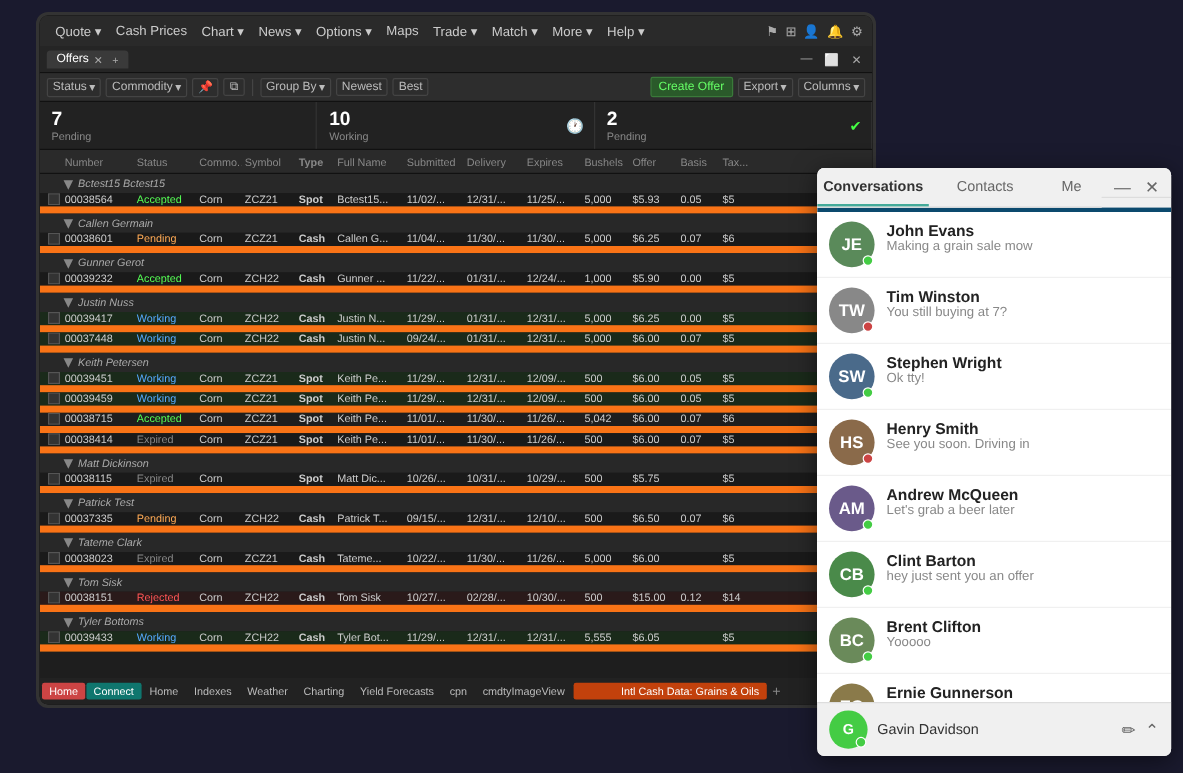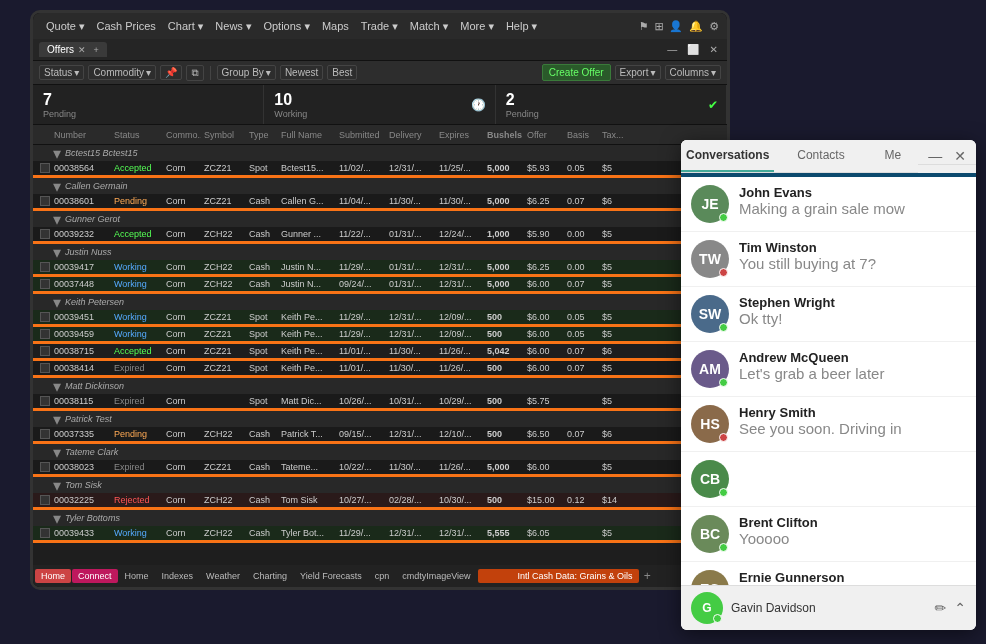--- a/index.html
+++ b/index.html
@@ -203,26 +203,26 @@
       white-space: nowrap;
       overflow: hidden;
     }
 
     
     .col-check { width: 18px; flex-shrink: 0; }
     .col-number { width: 60px; flex-shrink: 0; }
     .col-status { width: 52px; flex-shrink: 0; }
     .col-commo { width: 38px; flex-shrink: 0; }
     .col-symbol { width: 45px; flex-shrink: 0; }
-    .col-type { width: 32px; flex-shrink: 0; }
+    .col-type { width: 32px; flex-shrink: 0; font-weight: bold; }
     .col-fullname { width: 58px; flex-shrink: 0; }
     .col-submitted { width: 50px; flex-shrink: 0; }
     .col-delivery { width: 50px; flex-shrink: 0; }
     .col-expires { width: 48px; flex-shrink: 0; }
-    .col-bushels { width: 40px; flex-shrink: 0; font-weight: bold; }
+    .col-bushels { width: 40px; flex-shrink: 0; }
     .col-offer { width: 40px; flex-shrink: 0; }
     .col-basis { width: 35px; flex-shrink: 0; }
     .col-tax { width: 30px; flex-shrink: 0; }
 
     
     .table-body {
       overflow-y: auto;
       height: calc(100% - 26px - 22px - 24px - 40px - 20px - 22px);
       background: #1e1e1e;
     }
@@ -237,22 +237,22 @@
 
     .group-label {
       font-size: 9px;
       color: #aaa;
       font-style: italic;
     }
 
     .data-row {
       height: 17px;
       display: flex;
-      align-items: center;
-      border-bottom: 3px solid #f97316;
+      align-items: flex-start;
+      border-bottom: 6px solid #f97316;
     }
 
     .data-row:nth-child(even) { background: #1a1a1a; }
     .data-row:nth-child(odd) { background: #1e1e1e; }
 
     .data-row.row-working { background: #1a2a1a; }
     .data-row.row-rejected { background: #2a1a1a; }
 
     .cell {
       font-size: 9px;
@@ -294,21 +294,21 @@
       cursor: pointer;
       white-space: nowrap;
     }
 
     .bottom-tab.home-active {
       background: #c44;
       color: #fff;
     }
 
     .bottom-tab.connect-active {
-      background: #be185d;
+      background: #0f766e;
       color: #fff;
     }
 
     .bottom-tab.intl-active {
       background: #c2410c;
       color: #fff;
       padding-left: 40px;
     }
 
     .bottom-tab-add {
@@ -432,21 +432,21 @@
       min-width: 0;
     }
 
     .chat-name {
       font-size: 13px;
       font-weight: bold;
       color: #222;
     }
 
     .chat-preview {
-      font-size: 15px;
+      font-size: 11px;
       color: #888;
       white-space: nowrap;
       overflow: hidden;
       text-overflow: ellipsis;
     }
 
     
     .chat-footer {
       background: #f0f0f0;
       border-top: 1px solid #ddd;
@@ -836,21 +836,21 @@
       <div class="cell col-tax">$5</div>
     </div>
         <div class="group-row">
           <span style="margin-right:4px;color:#888">▾</span>
           <span class="group-label">Tom Sisk</span>
         </div>
         <div class="data-row row-rejected">
       <div class="col col-check">
             <div class="checkbox"></div>
           </div>
-      <div class="cell col-number">00032225</div>
+      <div class="cell col-number">00038151</div>
       <div class="cell col-status"><span style="color:#f55">Rejected</span></div>
       <div class="cell col-commo">Corn</div>
       <div class="cell col-symbol">ZCH22</div>
       <div class="cell col-type">Cash</div>
       <div class="cell col-fullname">Tom Sisk</div>
       <div class="cell col-submitted">10/27/...</div>
       <div class="cell col-delivery">02/28/...</div>
       <div class="cell col-expires">10/30/...</div>
       <div class="cell col-bushels">500</div>
       <div class="cell col-offer">$15.00</div>
@@ -937,44 +937,48 @@
     <div class="chat-avatar" style="background:#4a6a8a">
       <span>SW</span>
       <div class="online-dot"></div>
     </div>
     <div class="chat-info">
       <div class="chat-name">Stephen Wright</div>
       <div class="chat-preview">Ok tty!</div>
     </div>
   </div>
       <div class="chat-message">
+    <div class="chat-avatar" style="background:#8a6a4a">
+      <span>HS</span>
+      <div class="offline-dot"></div>
+    </div>
+    <div class="chat-info">
+      <div class="chat-name">Henry Smith</div>
+      <div class="chat-preview">See you soon. Driving in</div>
+    </div>
+  </div>
+      <div class="chat-message">
     <div class="chat-avatar" style="background:#6a5a8a">
       <span>AM</span>
       <div class="online-dot"></div>
     </div>
     <div class="chat-info">
       <div class="chat-name">Andrew McQueen</div>
       <div class="chat-preview">Let's grab a beer later</div>
-    </div>
-  </div>
-      <div class="chat-message">
-    <div class="chat-avatar" style="background:#8a6a4a">
-      <span>HS</span>
-      <div class="offline-dot"></div>
-    </div>
-    <div class="chat-info">
-      <div class="chat-name">Henry Smith</div>
-      <div class="chat-preview">See you soon. Driving in</div>
     </div>
   </div>
       <div class="chat-message">
     <div class="chat-avatar" style="background:#4a8a4a">
       <span>CB</span>
       <div class="online-dot"></div>
     </div>
+    <div class="chat-info">
+      <div class="chat-name">Clint Barton</div>
+      <div class="chat-preview">hey just sent you an offer</div>
+    </div>
   </div>
       <div class="chat-message">
     <div class="chat-avatar" style="background:#6a8a5a">
       <span>BC</span>
       <div class="online-dot"></div>
     </div>
     <div class="chat-info">
       <div class="chat-name">Brent Clifton</div>
       <div class="chat-preview">Yooooo</div>
     </div>

